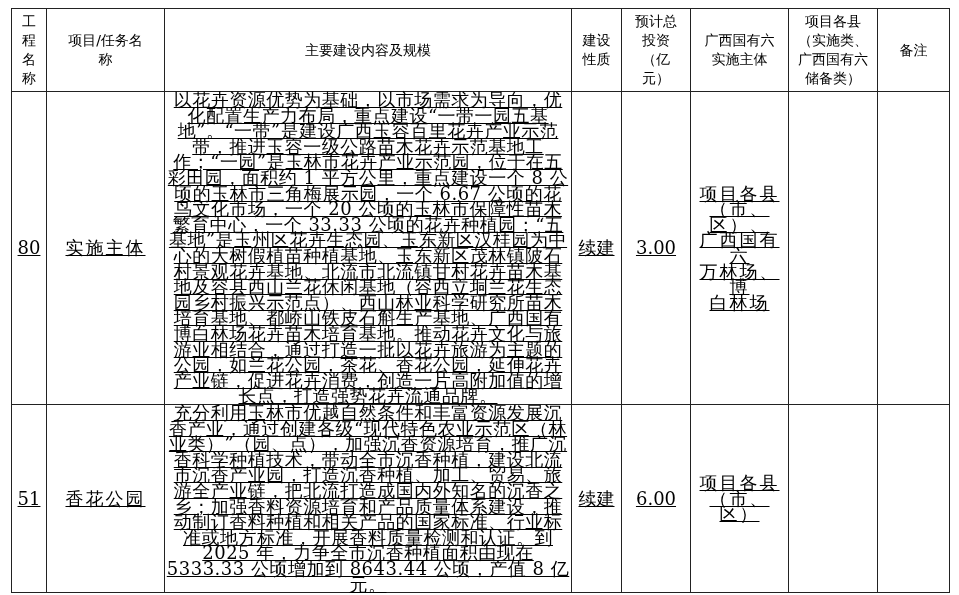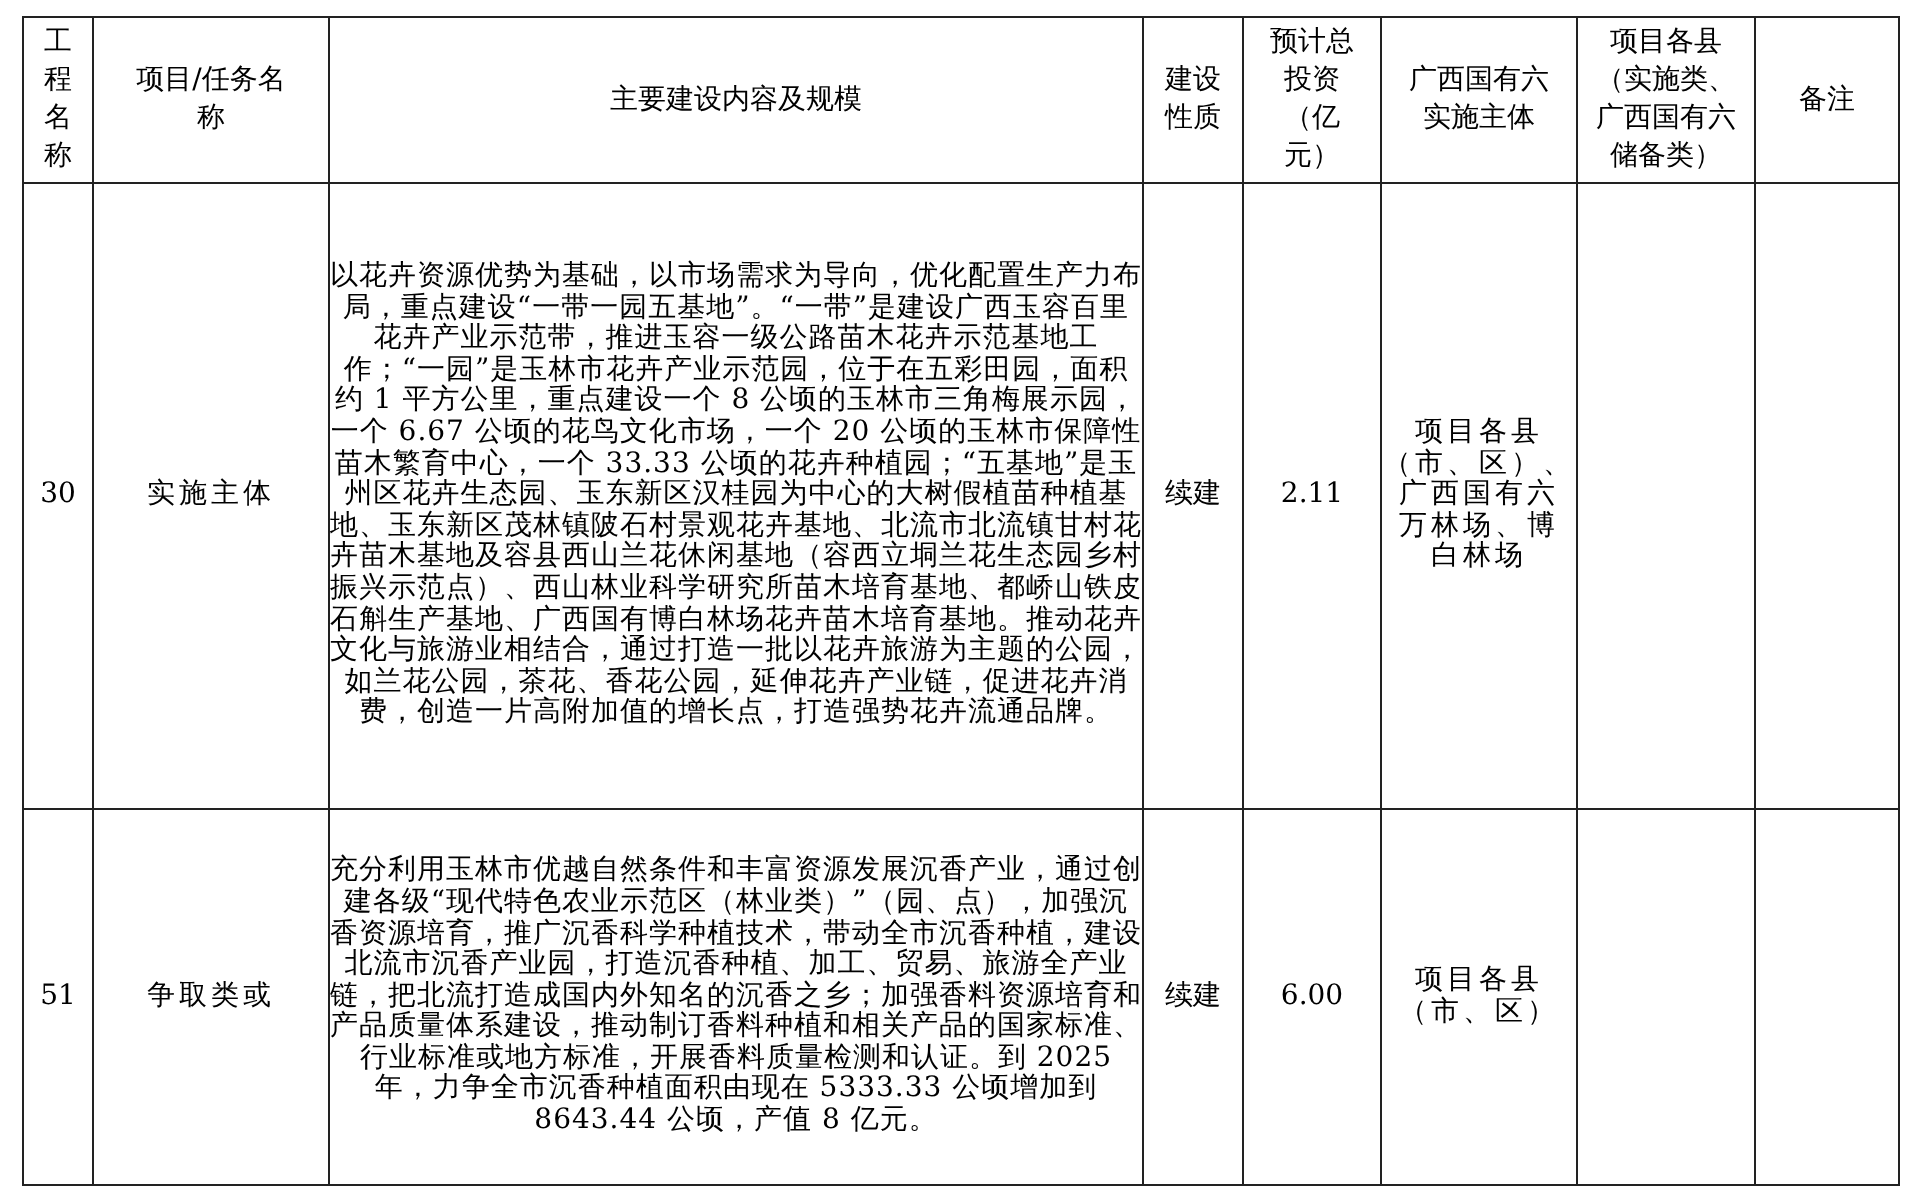--- a/index.html
+++ b/index.html
@@ -18,22 +18,23 @@
   }
   th {
     font-family:"DejaVu Sans", sans-serif;
     font-weight:normal;
     font-size:14px;
     line-height:19px;
     height:82px;
   }
   td {
     font-family:"DejaVu Serif", serif;
-    font-size:14px;
+    font-size:18px;
     line-height:15.6px;
+    text-decoration:underline;
   }
   td.content {
     text-align:justify;
     padding:0 6px 0 8px;
     letter-spacing:0.5px;
     vertical-align:top;
   }
   td.content div { white-space:normal; }
   tr.r1 td { height:312px; }
   tr.r2 td { height:187px; }
@@ -85,40 +86,40 @@
         <div>项目各县</div>
         <div>（实施类、</div>
         <div>广西国有六</div>
         <div>储备类）</div>
       </th>
       <th>备注</th>
     </tr>
   </thead>
   <tbody>
     <tr class="r1">
-      <td>30</td>
+      <td>80</td>
       <td style="letter-spacing:2px">实施主体</td>
       <td class="content">
         <div>以花卉资源优势为基础，以市场需求为导向，优化配置生产力布局，重点建设“一带一园五基地”。“一带”是建设广西玉容百里花卉产业示范带，推进玉容一级公路苗木花卉示范基地工作；“一园”是玉林市花卉产业示范园，位于在五彩田园，面积约 1 平方公里，重点建设一个 8 公顷的玉林市三角梅展示园，一个 6.67 公顷的花鸟文化市场，一个 20 公顷的玉林市保障性苗木繁育中心，一个 33.33 公顷的花卉种植园；“五基地”是玉州区花卉生态园、玉东新区汉桂园为中心的大树假植苗种植基地、玉东新区茂林镇陂石村景观花卉基地、北流市北流镇甘村花卉苗木基地及容县西山兰花休闲基地（容西立垌兰花生态园乡村振兴示范点）、西山林业科学研究所苗木培育基地、都峤山铁皮石斛生产基地、广西国有博白林场花卉苗木培育基地。推动花卉文化与旅游业相结合，通过打造一批以花卉旅游为主题的公园，如兰花公园，茶花、香花公园，延伸花卉产业链，促进花卉消费，创造一片高附加值的增长点，打造强势花卉流通品牌。</div>
       </td>
       <td>续建</td>
-      <td>2.11</td>
+      <td>3.00</td>
       <td class="loc">
         <div>项目各县</div>
         <div>（市、区）、</div>
         <div>广西国有六</div>
         <div>万林场、博</div>
         <div>白林场</div>
       </td>
       <td></td>
       <td></td>
     </tr>
     <tr class="r2">
       <td>51</td>
-      <td style="letter-spacing:2px">争取类或</td>
+      <td style="letter-spacing:2px">香花公园</td>
       <td class="content">
         <div>充分利用玉林市优越自然条件和丰富资源发展沉香产业，通过创建各级“现代特色农业示范区（林业类）”（园、点），加强沉香资源培育，推广沉香科学种植技术，带动全市沉香种植，建设北流市沉香产业园，打造沉香种植、加工、贸易、旅游全产业链，把北流打造成国内外知名的沉香之乡；加强香料资源培育和产品质量体系建设，推动制订香料种植和相关产品的国家标准、行业标准或地方标准，开展香料质量检测和认证。到 2025 年，力争全市沉香种植面积由现在 5333.33 公顷增加到 8643.44 公顷，产值 8 亿元。</div>
       </td>
       <td>续建</td>
       <td>6.00</td>
       <td class="loc">
         <div>项目各县</div>
         <div>（市、区）</div>
       </td>
       <td></td>

